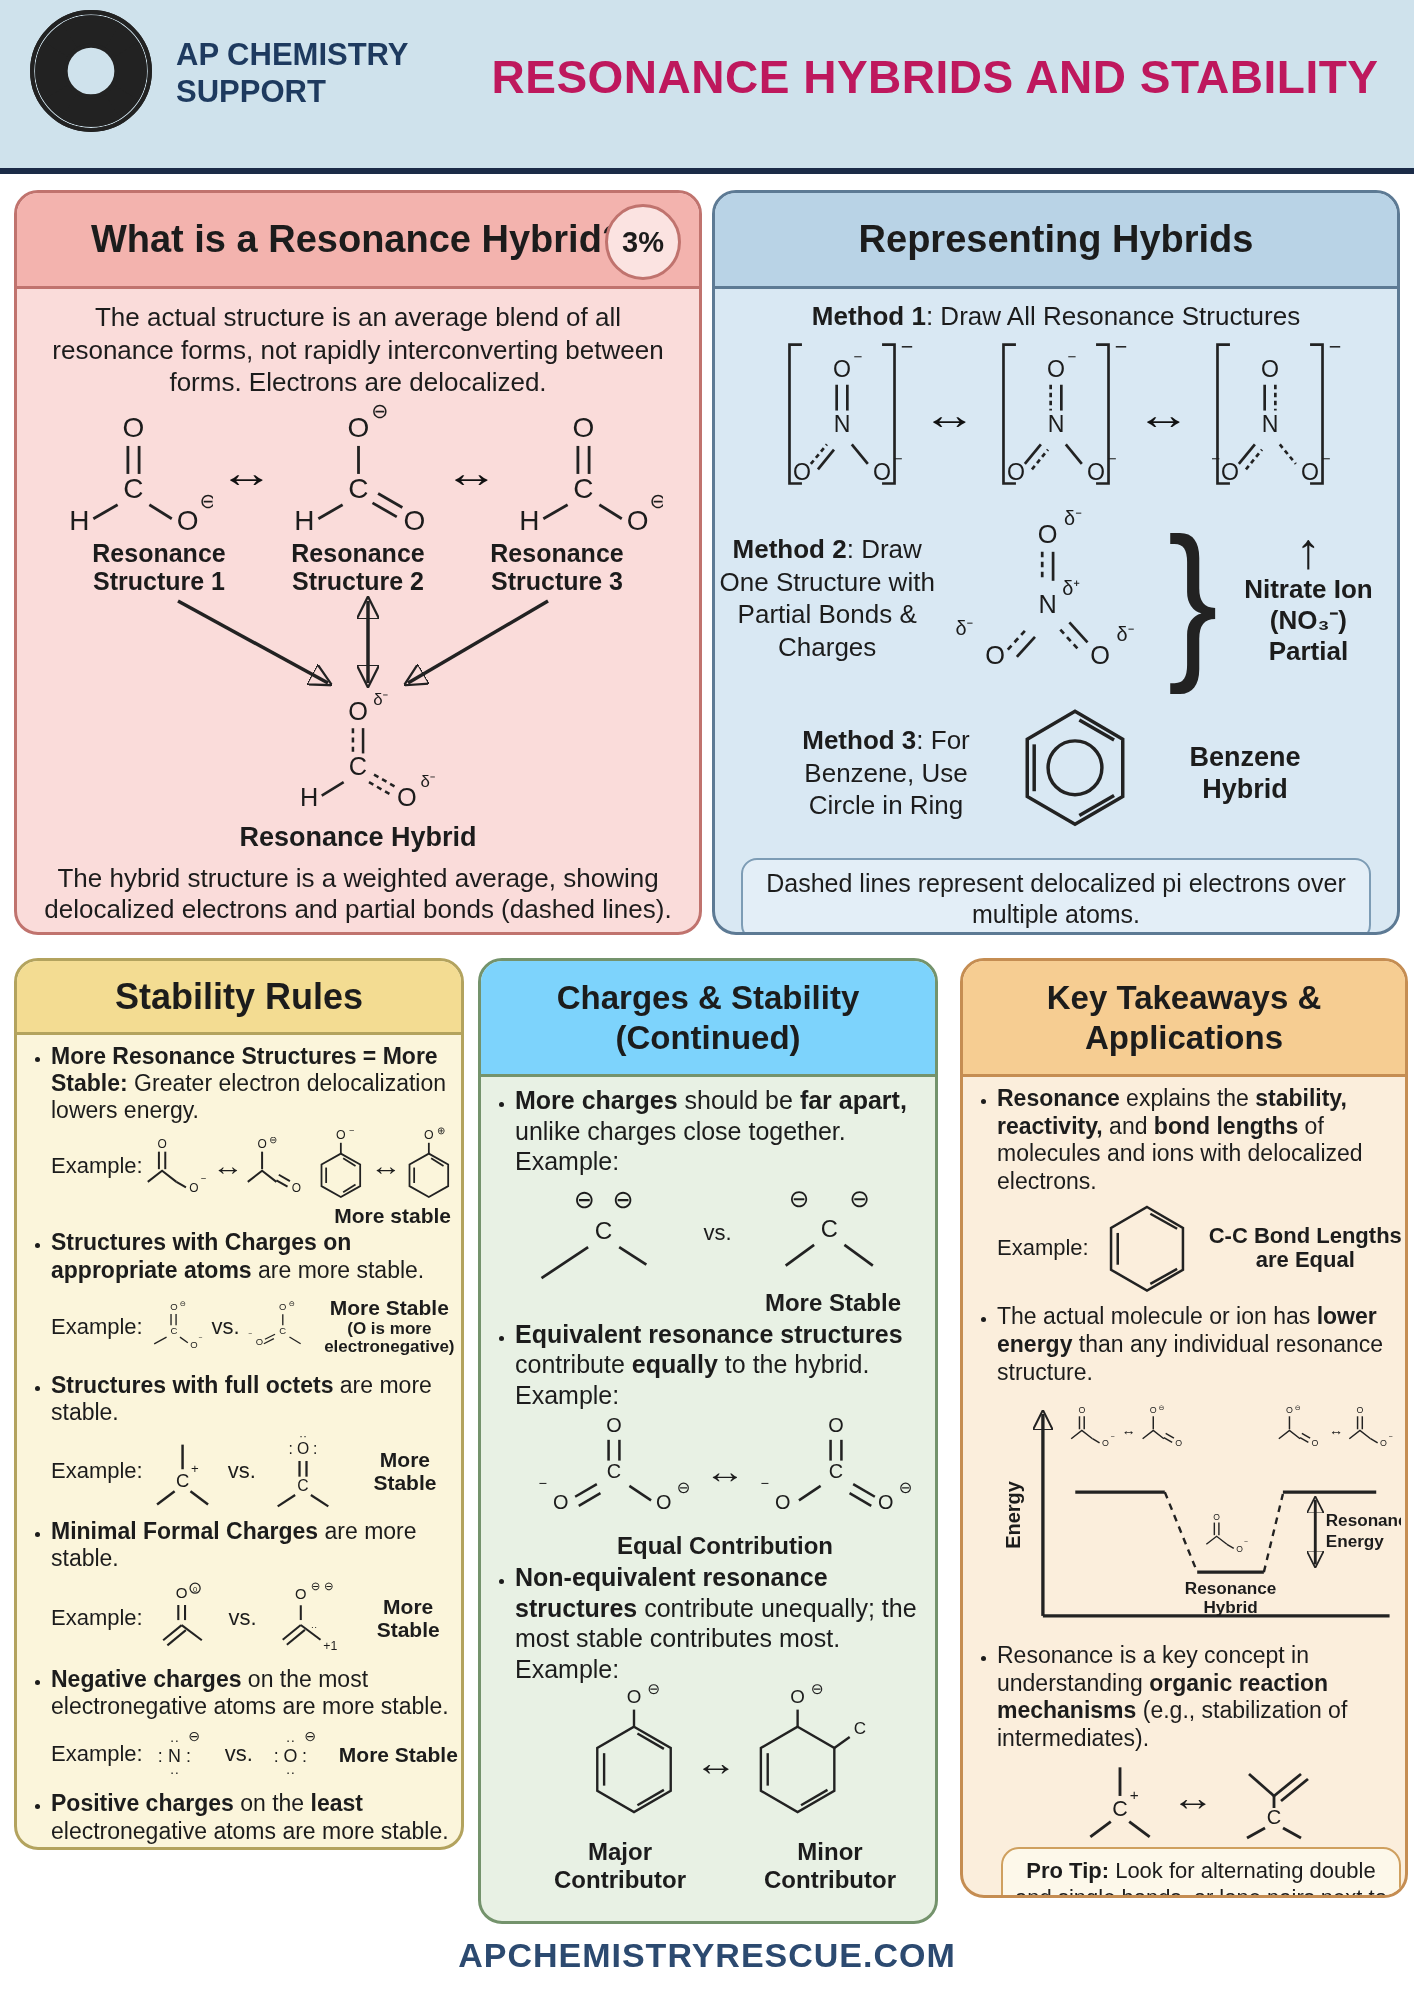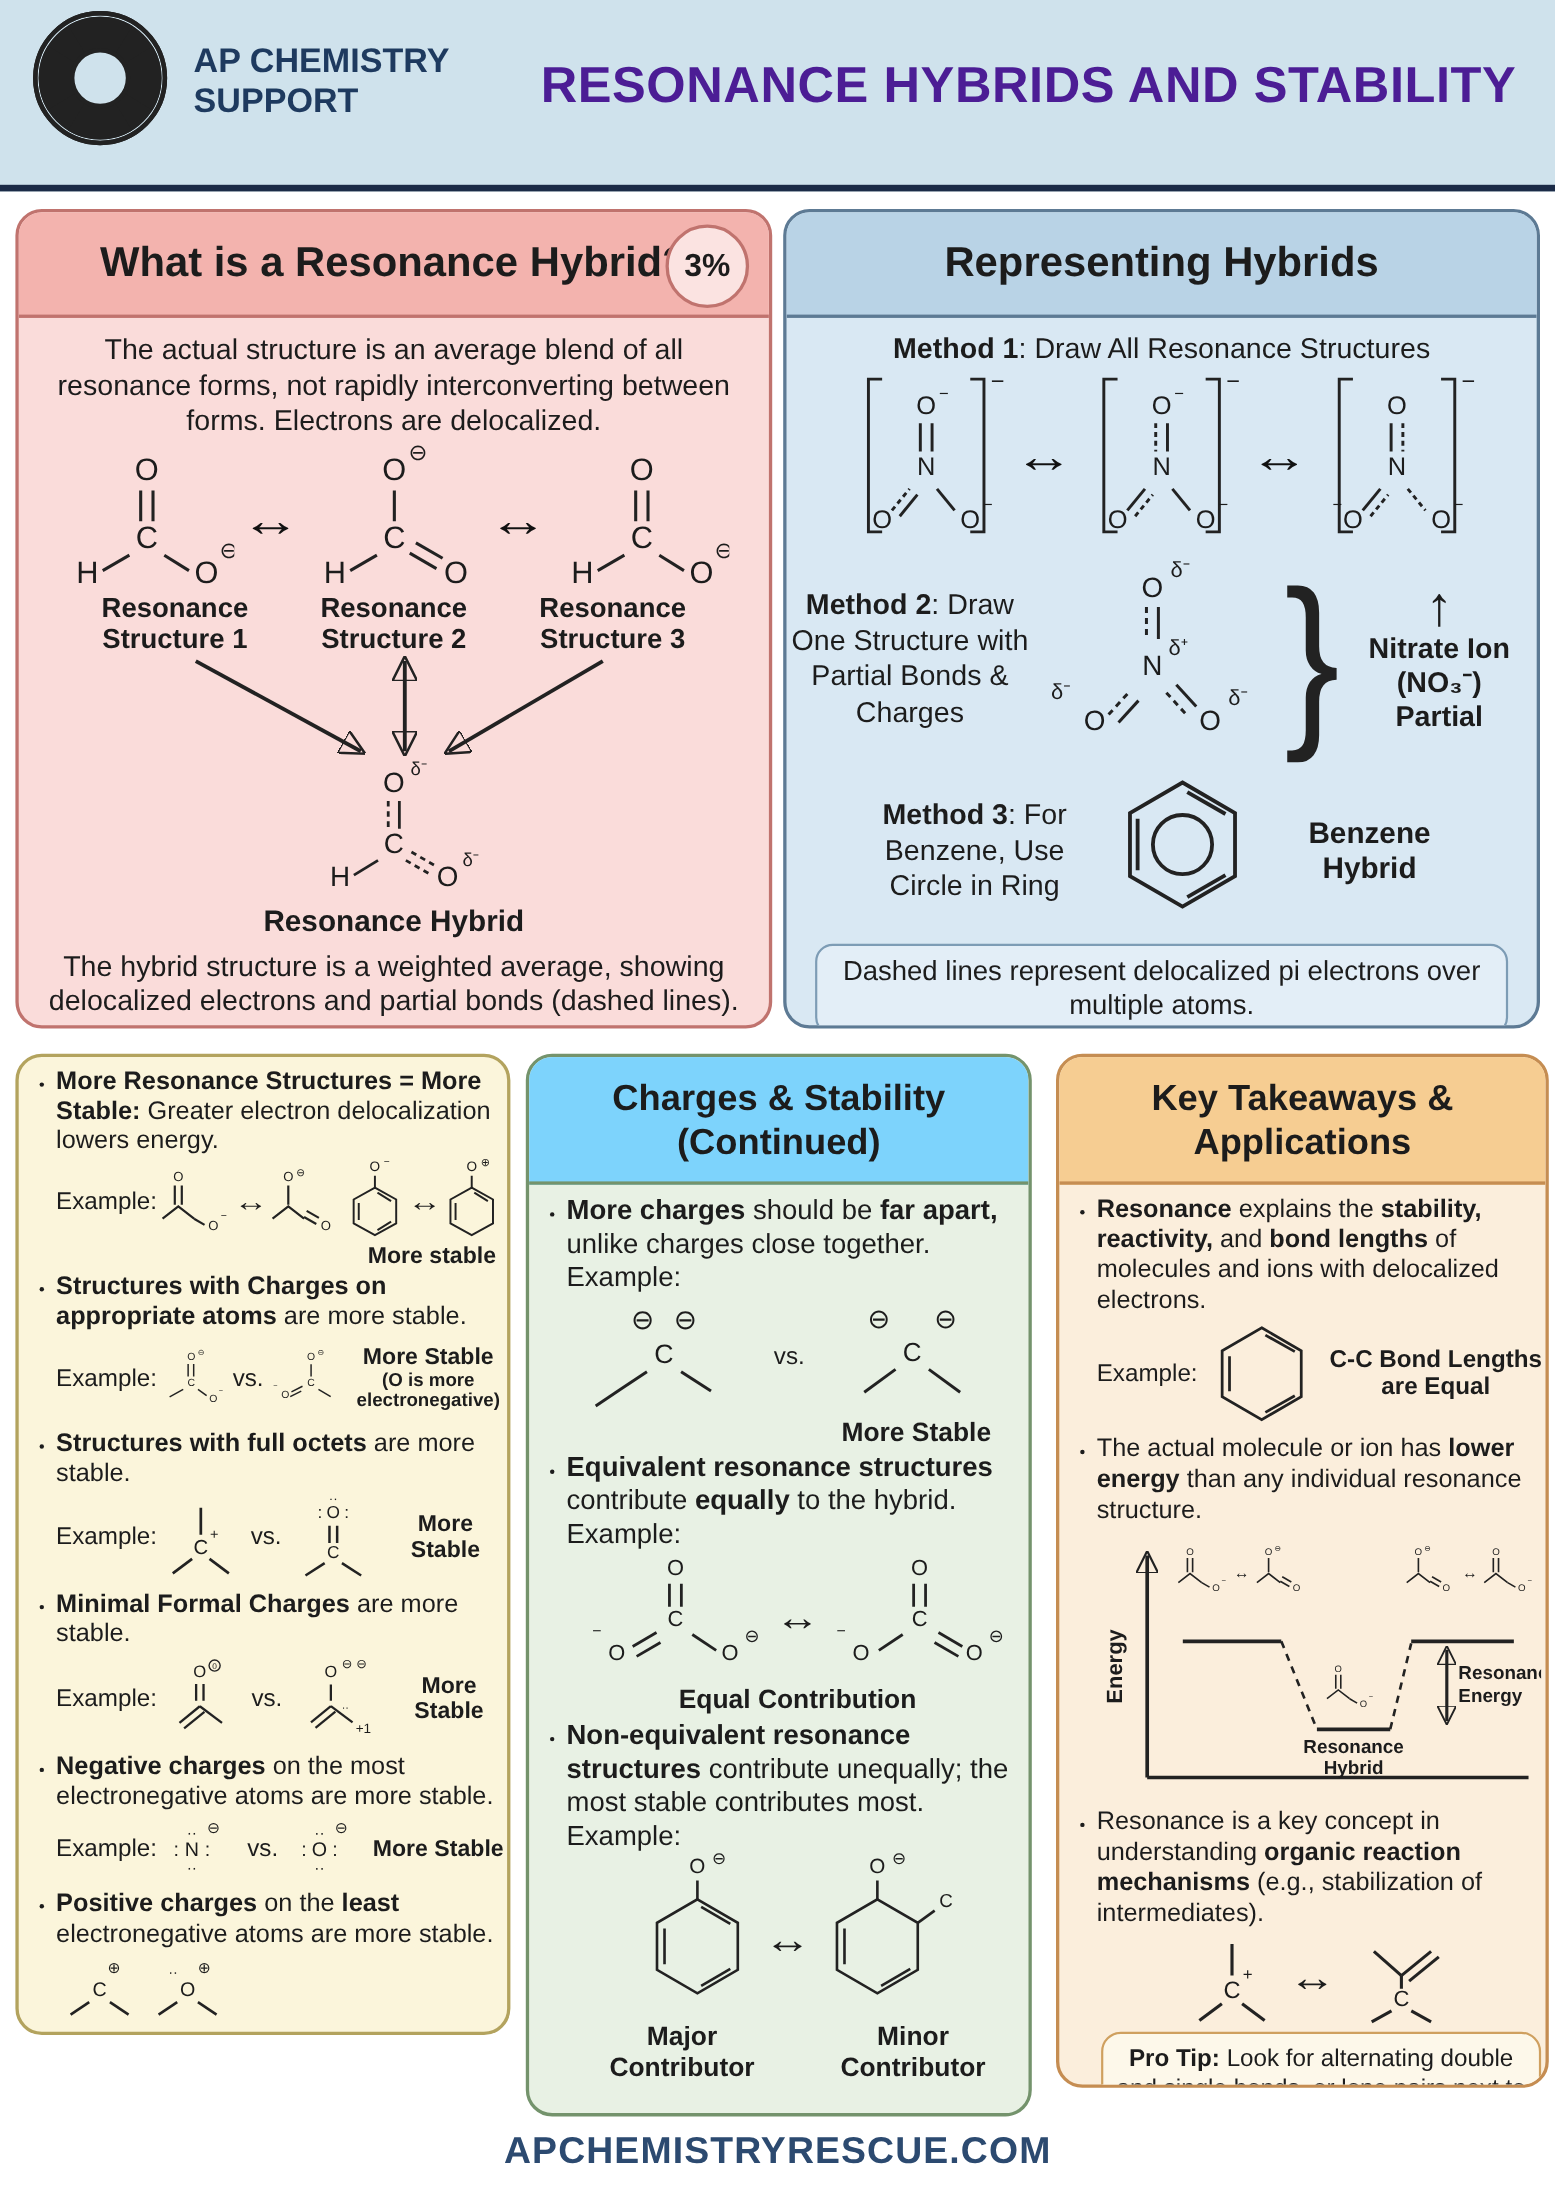--- a/index.html
+++ b/index.html
@@ -6,21 +6,21 @@
   body{width:1414px;height:2000px;position:relative;background:#ffffff;
        font-family:"Liberation Sans",sans-serif;color:#1c1c1c;overflow:hidden}
   svg text{font-family:"Liberation Sans",sans-serif;fill:#1c1c1c}
   svg line,svg polyline,svg polygon,svg path,svg circle{stroke:#222;fill:none}
   .bseg{font-weight:bold}
 
   
   .header-band{position:absolute;left:0;top:0;width:1414px;height:168px;background:#cfe2ec;border-bottom:6px solid #1b2b47}
   .logo{position:absolute;left:26px;top:6px}
   .brand{position:absolute;left:176px;top:36px;font-size:31px;font-weight:bold;color:#1e3a5f;line-height:1.2}
-  .main-title{position:absolute;left:470px;top:50px;width:930px;text-align:center;font-size:46px;font-weight:bold;color:#4c1d95;letter-spacing:.5px}
+  .main-title{position:absolute;left:470px;top:50px;width:930px;text-align:center;font-size:46px;font-weight:bold;color:#be185d;letter-spacing:.5px}
 
   
   .panel{position:absolute;border-radius:24px;overflow:hidden;box-sizing:border-box}
   .panel-header{display:flex;flex-direction:column;align-items:center;justify-content:center;text-align:center;font-weight:bold;box-sizing:border-box}
   .p-pink{left:14px;top:190px;width:688px;height:745px;background:#fadcda;border:3px solid #c0736e}
   .p-pink .panel-header{background:#f3b3ae;border-bottom:3px solid #c0736e;height:96px;font-size:38px;position:relative}
   .badge{position:absolute;right:18px;top:11px;width:70px;height:70px;border-radius:50%;background:#fbe3e1;border:3px solid #c0736e;display:flex;align-items:center;justify-content:center;font-size:29px;font-weight:bold}
   .p-blue{left:712px;top:190px;width:688px;height:745px;background:#d9e8f3;border:3px solid #5d7a94}
   .p-blue .panel-header{background:#b9d3e6;border-bottom:3px solid #5d7a94;height:96px;font-size:38px}
   .p-yellow{left:14px;top:958px;width:450px;height:892px;background:#fbf5db;border:3px solid #b3a35e}
@@ -290,20 +290,23 @@
     </svg>
     <div class="benz-label">
       <div>Benzene</div>
       <div>Hybrid</div>
     </div>
   </div>
   <div class="note-box">Dashed lines represent delocalized pi electrons over multiple atoms.</div>
 </div>
 
 <div class="panel p-yellow">
+  <div class="panel-header">
+    <span>Stability Rules</span>
+  </div>
   <ul class="rules">
     <li>
       <div class="rule-text"><span class="bseg">More Resonance Structures = More Stable:</span><span> Greater electron delocalization lowers energy.</span></div>
       <div class="ex-row">
         <span class="ex-label">Example:</span>
         <svg width="70" height="62" viewBox="0 0 88 76">
             <use href="#miniAcA"></use>
           </svg>
         <span class="mini-arrow">↔</span>
         <svg width="70" height="62" viewBox="0 0 88 76">

